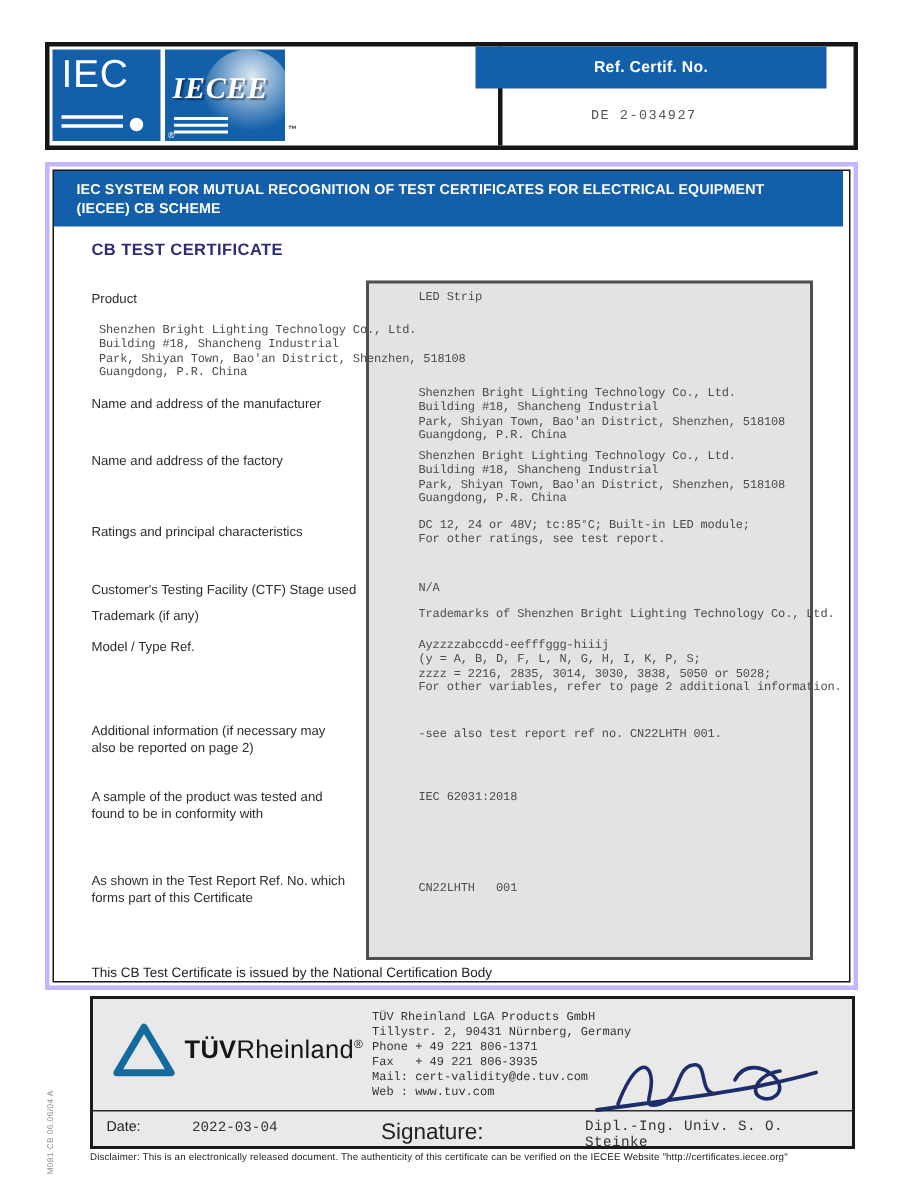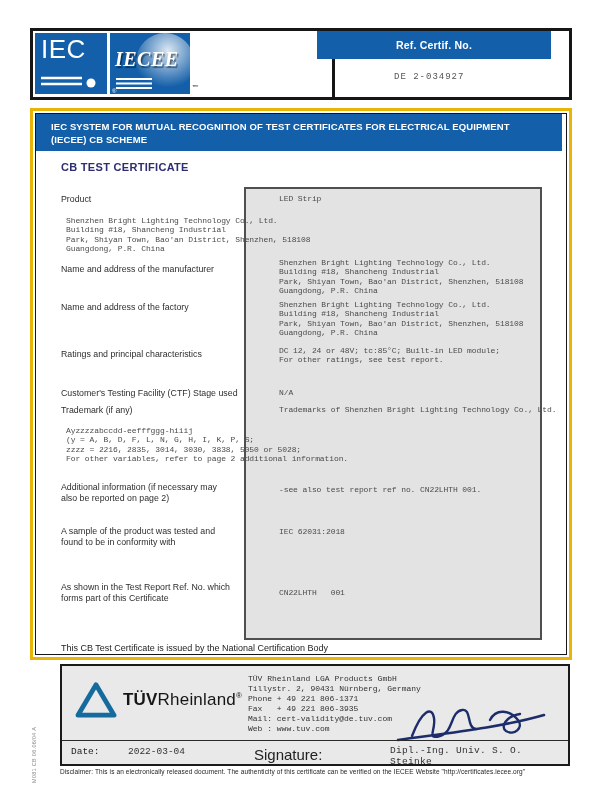--- a/index.html
+++ b/index.html
@@ -44,21 +44,21 @@
     height:28px;background:#135fa9;color:#fff;font-size:10.5px;font-weight:700;
     text-align:center;line-height:28px;letter-spacing:.2px;
   }
   .ref-value{
     padding:13px 0 0 40px;font-family:"Liberation Mono",monospace;
     font-size:9px;color:#555;letter-spacing:1px;margin-left:37px;
   }
   
   .main-frame{
     position:absolute;left:30px;top:108px;width:536px;height:546px;
-    border:3px solid #eab308;background:#fff;
+    border:3px solid #c4b5fd;background:#fff;
   }
   .main-inner{position:absolute;left:2px;top:2px;right:2px;bottom:2px;border:1px solid #161616;}
   .scheme-banner{
     position:absolute;left:3px;top:3px;width:511px;height:31px;background:#135fa9;
     color:#fff;font-size:9.5px;font-weight:700;line-height:13px;
     padding:6px 0 0 15px;white-space:pre-line;letter-spacing:.1px;
   }
   .cert-title{
     position:absolute;left:28px;top:50px;font-size:11px;font-weight:700;
     color:#2e2c72;letter-spacing:.3px;
@@ -95,21 +95,21 @@
   .tuv-triangle{position:absolute;left:13px;top:15px;}
   .tuv-brand{position:absolute;left:61px;top:24px;font-size:17px;color:#161616;letter-spacing:.2px;}
   .tuv-brand .b{font-weight:700;}
   .tuv-brand sup{font-size:8px;}
   .tuv-address{
     position:absolute;left:186px;top:8px;font-family:"Liberation Mono",monospace;
     font-size:8px;line-height:9.9px;color:#333;white-space:pre-wrap;
   }
   .signature-svg{position:absolute;left:332px;top:32px;}
   .footer-divider{position:absolute;left:0;right:0;top:74px;height:1px;background:#2a2a2a;}
-  .date-label{position:absolute;left:9px;top:80px;font-size:9.5px;color:#222;font-family:Liberation Mono, monospace;}
+  .date-label{position:absolute;left:9px;top:80px;font-size:9.5px;color:#222;}
   .date-value{position:absolute;left:66px;top:80px;font-family:"Liberation Mono",monospace;font-size:9.5px;color:#333;}
   .sig-label{position:absolute;left:192px;top:80px;font-size:15px;color:#222;}
   .signatory{position:absolute;left:328px;top:79px;font-family:"Liberation Mono",monospace;font-size:9.5px;color:#333;letter-spacing:.3px;}
   
   .disclaimer{position:absolute;left:60px;top:768px;font-size:6.5px;color:#1d1d1d;letter-spacing:.1px;}
 </style>
 </head>
 <body>
 
 <div class="side-code">M081 CB 06.06/04 A</div>
@@ -179,20 +179,21 @@
     </div>
     <div class="row r7">
       <div class="lbl">Customer's Testing Facility (CTF) Stage used</div>
       <div class="val">N/A</div>
     </div>
     <div class="row r6">
       <div class="lbl">Trademark (if any)</div>
       <div class="val">Trademarks of Shenzhen Bright Lighting Technology Co., Ltd.</div>
     </div>
     <div class="row r8">
+      <div class="lbl">Model / Type Ref.</div>
       <div class="val">Ayzzzzabccdd-eefffggg-hiiij
 (y = A, B, D, F, L, N, G, H, I, K, P, S;
 zzzz = 2216, 2835, 3014, 3030, 3838, 5050 or 5028;
 For other variables, refer to page 2 additional information.</div>
     </div>
     <div class="row r9">
       <div class="lbl">Additional information (if necessary may
 also be reported on page 2)</div>
       <div class="val">-see also test report ref no. CN22LHTH 001.</div>
     </div>

